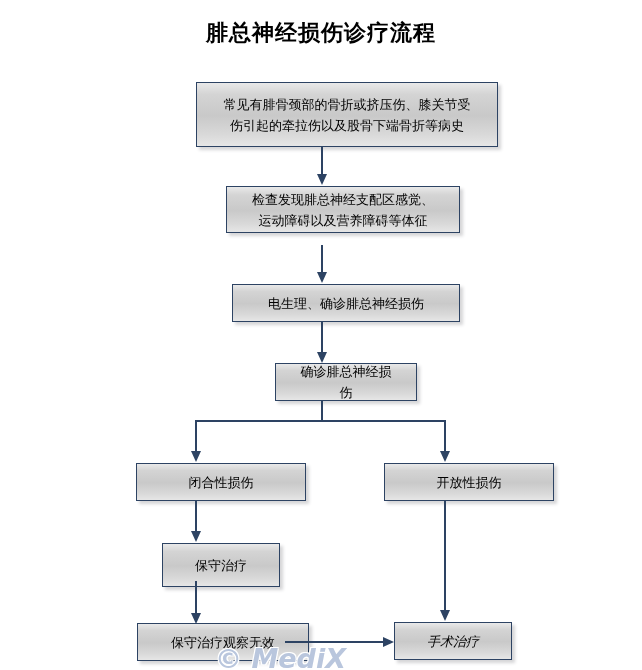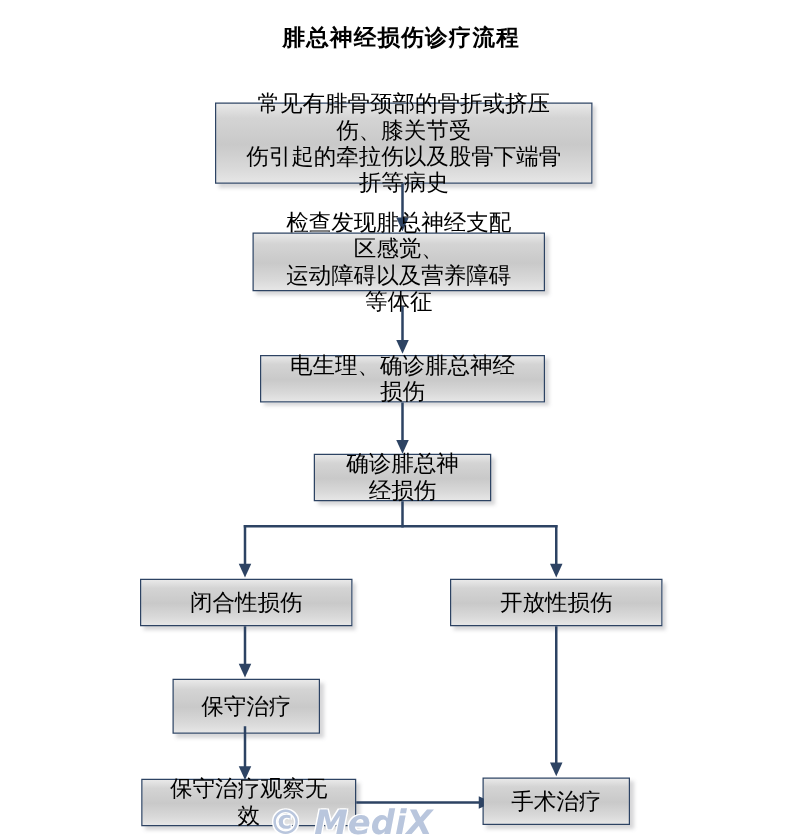--- a/index.html
+++ b/index.html
@@ -16,21 +16,21 @@
     overflow: hidden;
   }
 
   
   #title {
     position: absolute;
     left: 0;
     top: 18px;
     width: 642px;
     text-align: center;
-    font-size: 18px;
+    font-size: 22px;
     font-weight: bold;
     color: #000000;
     letter-spacing: 1px;
     font-family: "DejaVu Sans", "Liberation Sans", sans-serif;
   }
 
   
   .node {
     position: absolute;
     box-sizing: border-box;
@@ -40,23 +40,24 @@
                 #d4d4d4 18%,
                 #c9c9c9 52%,
                 #d9d9d9 82%,
                 #e6e6e6 100%);
     box-shadow: 3px 3px 3px rgba(120,120,125,0.30);
     display: flex;
     align-items: center;
     justify-content: center;
     text-align: center;
     color: #000000;
-    font-size: 18px;
+    font-size: 13px;
     line-height: 21px;
     padding: 2px 20px;
+    margin-left: 24px;
   }
   .node span { display: block; }
 
   
   .vline {
     position: absolute;
     width: 2px;
     background: #2d4363;
   }
   .hline {
@@ -166,19 +167,19 @@
   <div class="node" style="left:113px; top:623px; width:172px; height:38px;">
     <span>保守治疗观察无效</span>
   </div>
 
   <div class="hline" style="left:285px; top:641px; width:100px;"></div>
   <div class="arrow-right" style="left:383px; top:637px;"></div>
 
   <div class="vline" style="left:444px; top:501px; height:111px;"></div>
   <div class="arrow-down" style="left:440px; top:610px;"></div>
 
-  <div class="node" style="left:386px; top:622px; width:118px; height:38px;">
+  <div class="node" style="left:370px; top:622px; width:118px; height:38px;font-style:italic;">
     <span>手术治疗</span>
   </div>
 
   <div id="watermark">© MediX</div>
 
 </div>
 
 </body></html>

